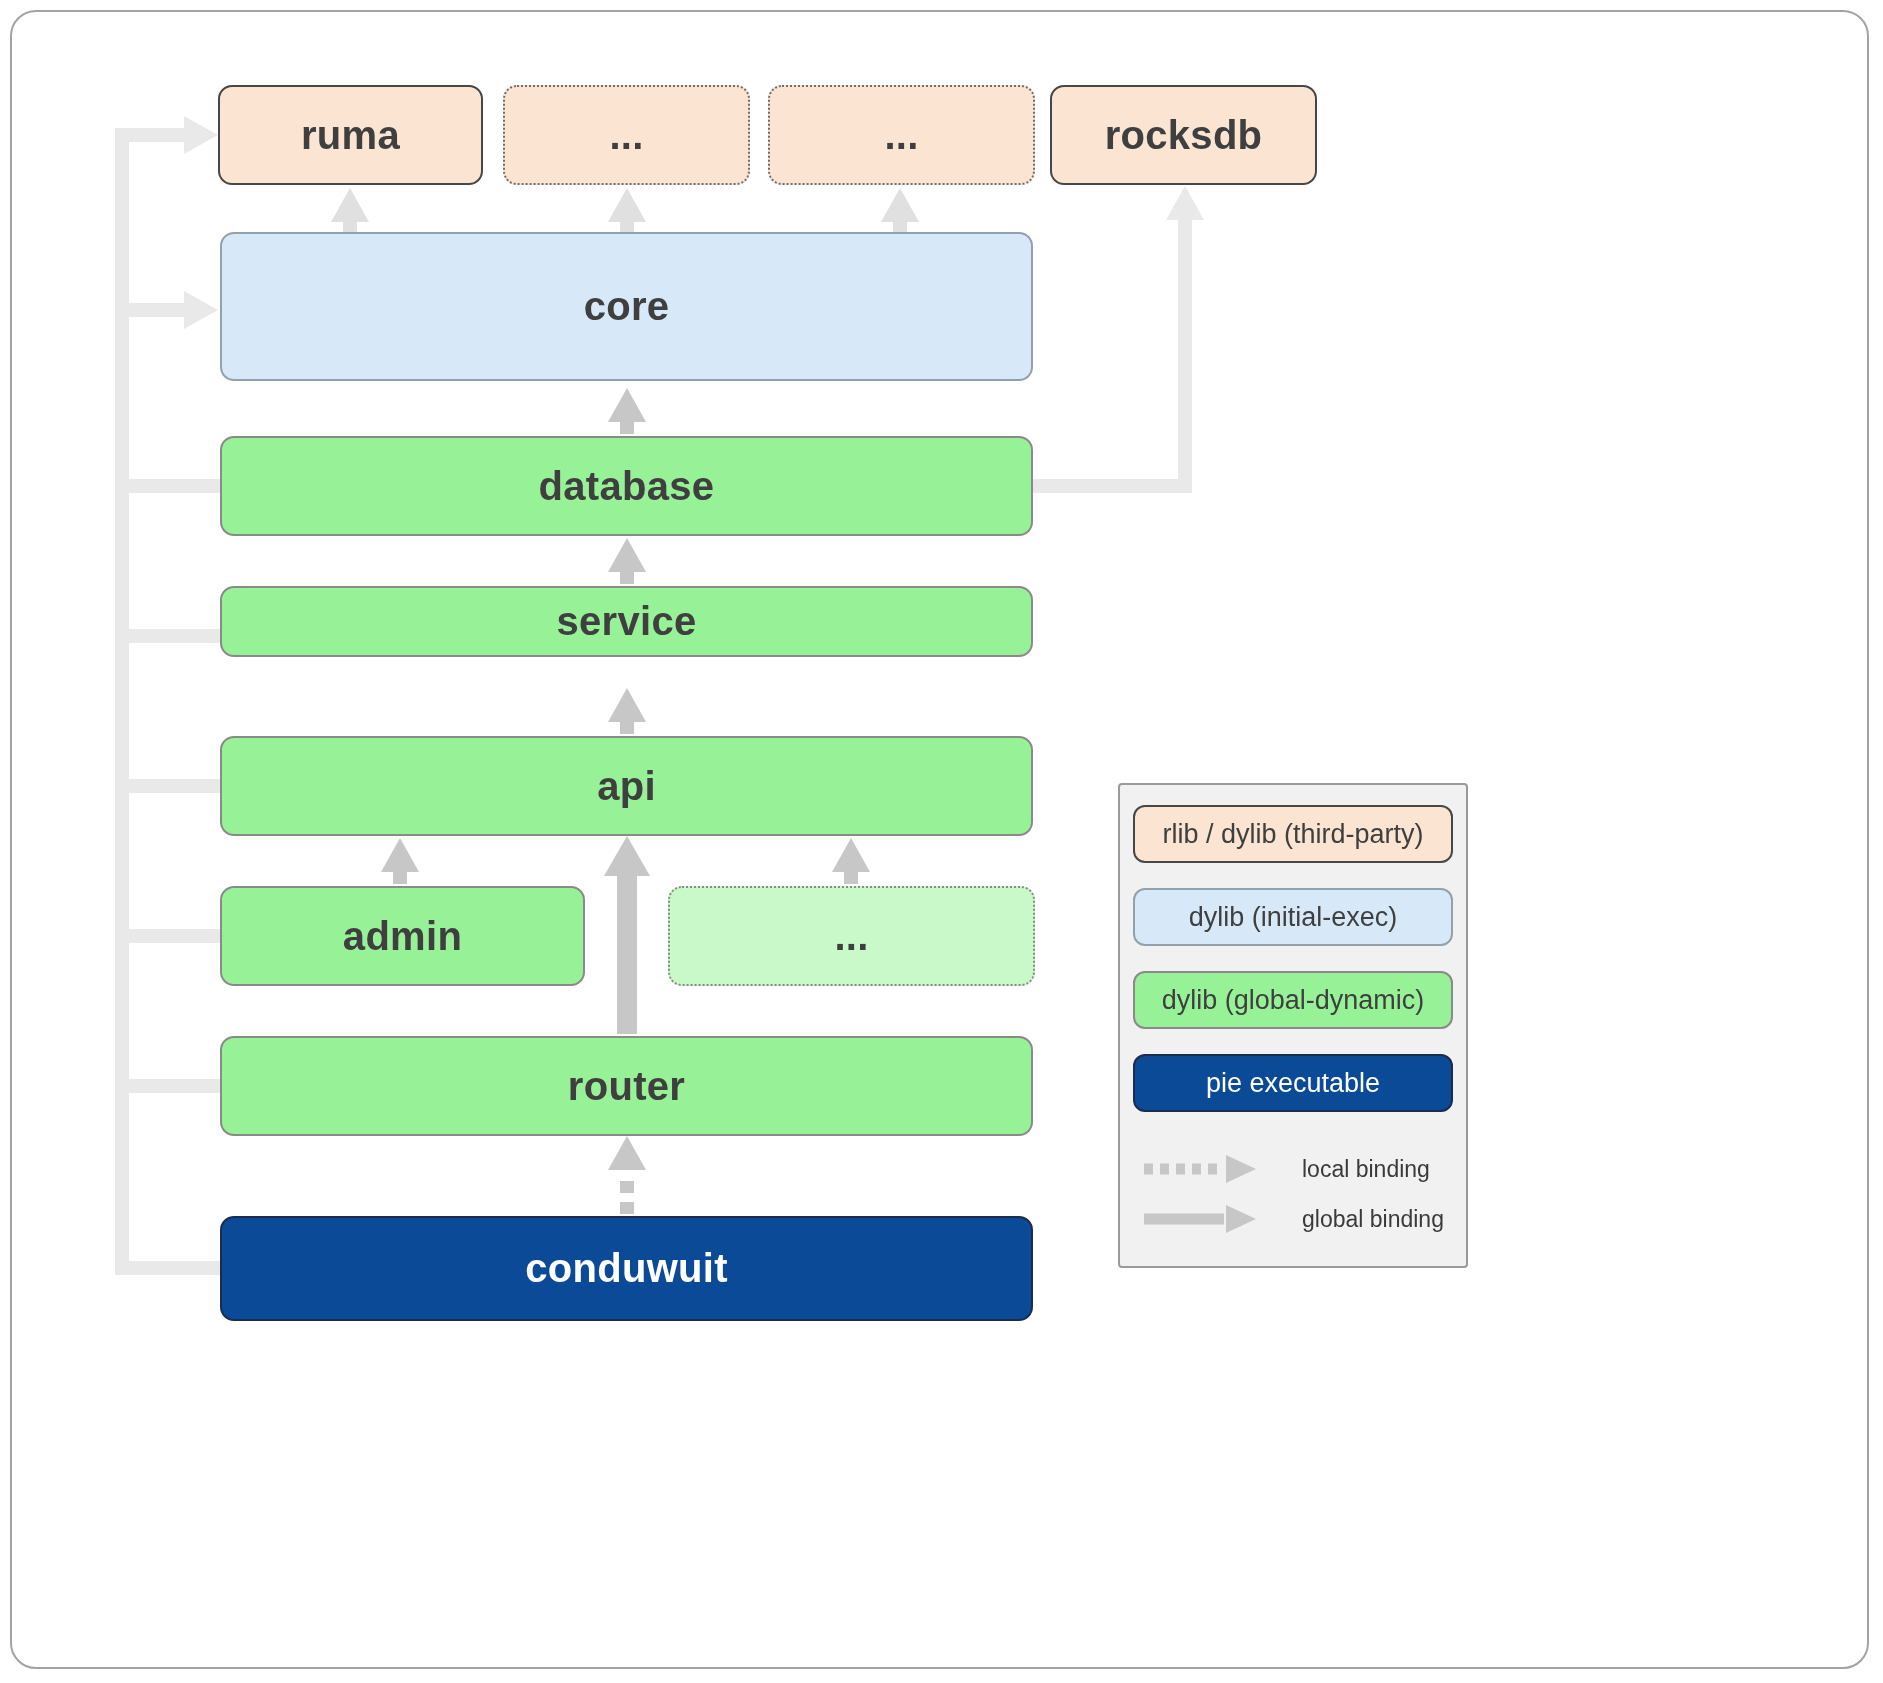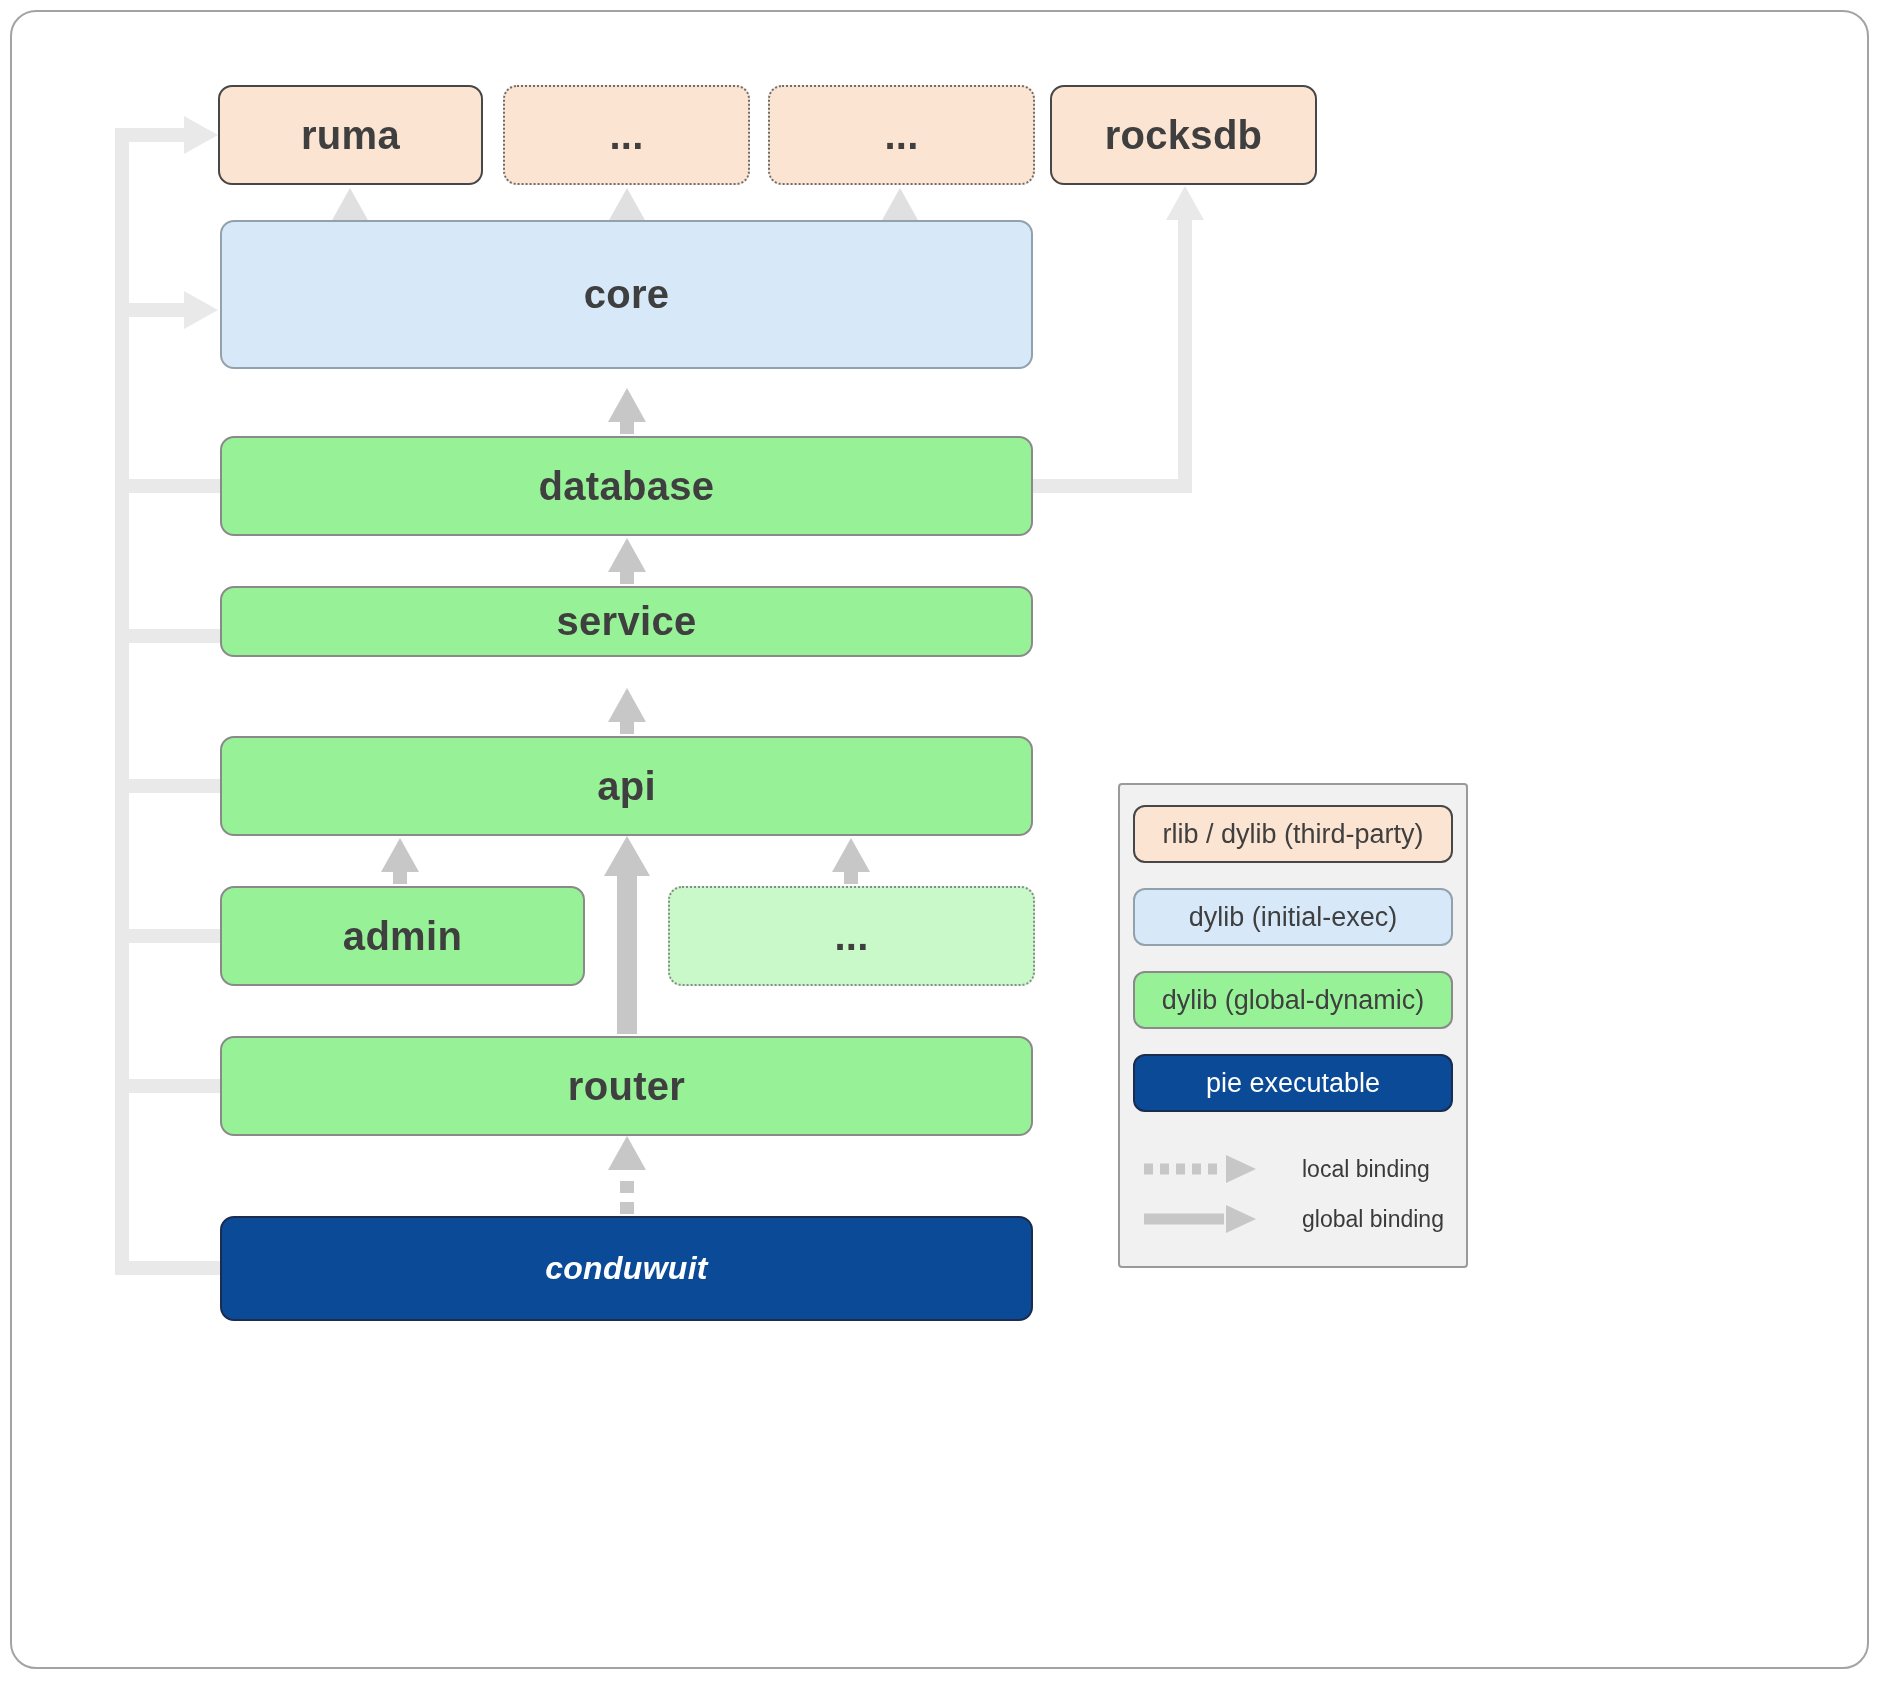--- a/index.html
+++ b/index.html
@@ -35,21 +35,21 @@
   .node{
     position:absolute;display:flex;align-items:center;justify-content:center;
     border-radius:14px;box-sizing:border-box;font-size:40px;font-weight:600;
     color:var(--text-dark);letter-spacing:.3px;
   }
   .node.third{background:var(--third-party);border:2px solid #474747;}
   .node.third.dotted{border:2px dotted #6e6e6e;}
   .node.blue{background:var(--initial-exec);border:2px solid #93a1ad;}
   .node.green{background:var(--global-dynamic);border:2px solid #8a8a8a;}
   .node.green-light{background:var(--global-dynamic-light);border:2px dotted #8a8a8a;}
-  .node.pie{background:var(--pie-executable);border:2px solid #1b2c4f;color:#ffffff;font-size:32px;font-style:italic;}
+  .node.pie{background:var(--pie-executable);border:2px solid #1b2c4f;color:#ffffff;font-size:40px;}
   .legend{
     position:absolute;left:1118px;top:783px;width:350px;height:485px;
     background:var(--legend-bg);border:2px solid #9a9a9a;border-radius:4px;
     box-sizing:border-box;display:flex;flex-direction:column;align-items:center;padding-top:20px;
   }
   .swatch{
     width:320px;height:58px;border-radius:12px;display:flex;align-items:center;justify-content:center;
     font-size:27px;color:var(--text-dark);box-sizing:border-box;margin-bottom:25px;flex:0 0 auto;
   }
   .swatch.third-s{background:var(--third-party);border:2px solid #474747;}
@@ -133,21 +133,21 @@
       <path d="M 627 1214 L 627 1172"></path>
       <polygon points="627,1136 608,1170 646,1170"></polygon>
     </g>
   </svg>
 
   <div class="node third" style="left:218px;top:85px;width:265px;height:100px">ruma</div>
   <div class="node third dotted" style="left:503px;top:85px;width:247px;height:100px">...</div>
   <div class="node third dotted" style="left:768px;top:85px;width:267px;height:100px">...</div>
   <div class="node third" style="left:1050px;top:85px;width:267px;height:100px">rocksdb</div>
 
-  <div class="node blue" style="left:220px;top:220px;width:813px;height:149px">core</div>
+  <div class="node blue" style="left:220px;top:232px;width:813px;height:149px">core</div>
 
   <div class="node green" style="left:220px;top:436px;width:813px;height:100px">database</div>
   <div class="node green" style="left:220px;top:586px;width:813px;height:71px">service</div>
   <div class="node green" style="left:220px;top:736px;width:813px;height:100px">api</div>
 
   <div class="node green" style="left:220px;top:886px;width:365px;height:100px">admin</div>
   <div class="node green-light" style="left:668px;top:886px;width:367px;height:100px">...</div>
 
   <div class="node green" style="left:220px;top:1036px;width:813px;height:100px">router</div>
 

